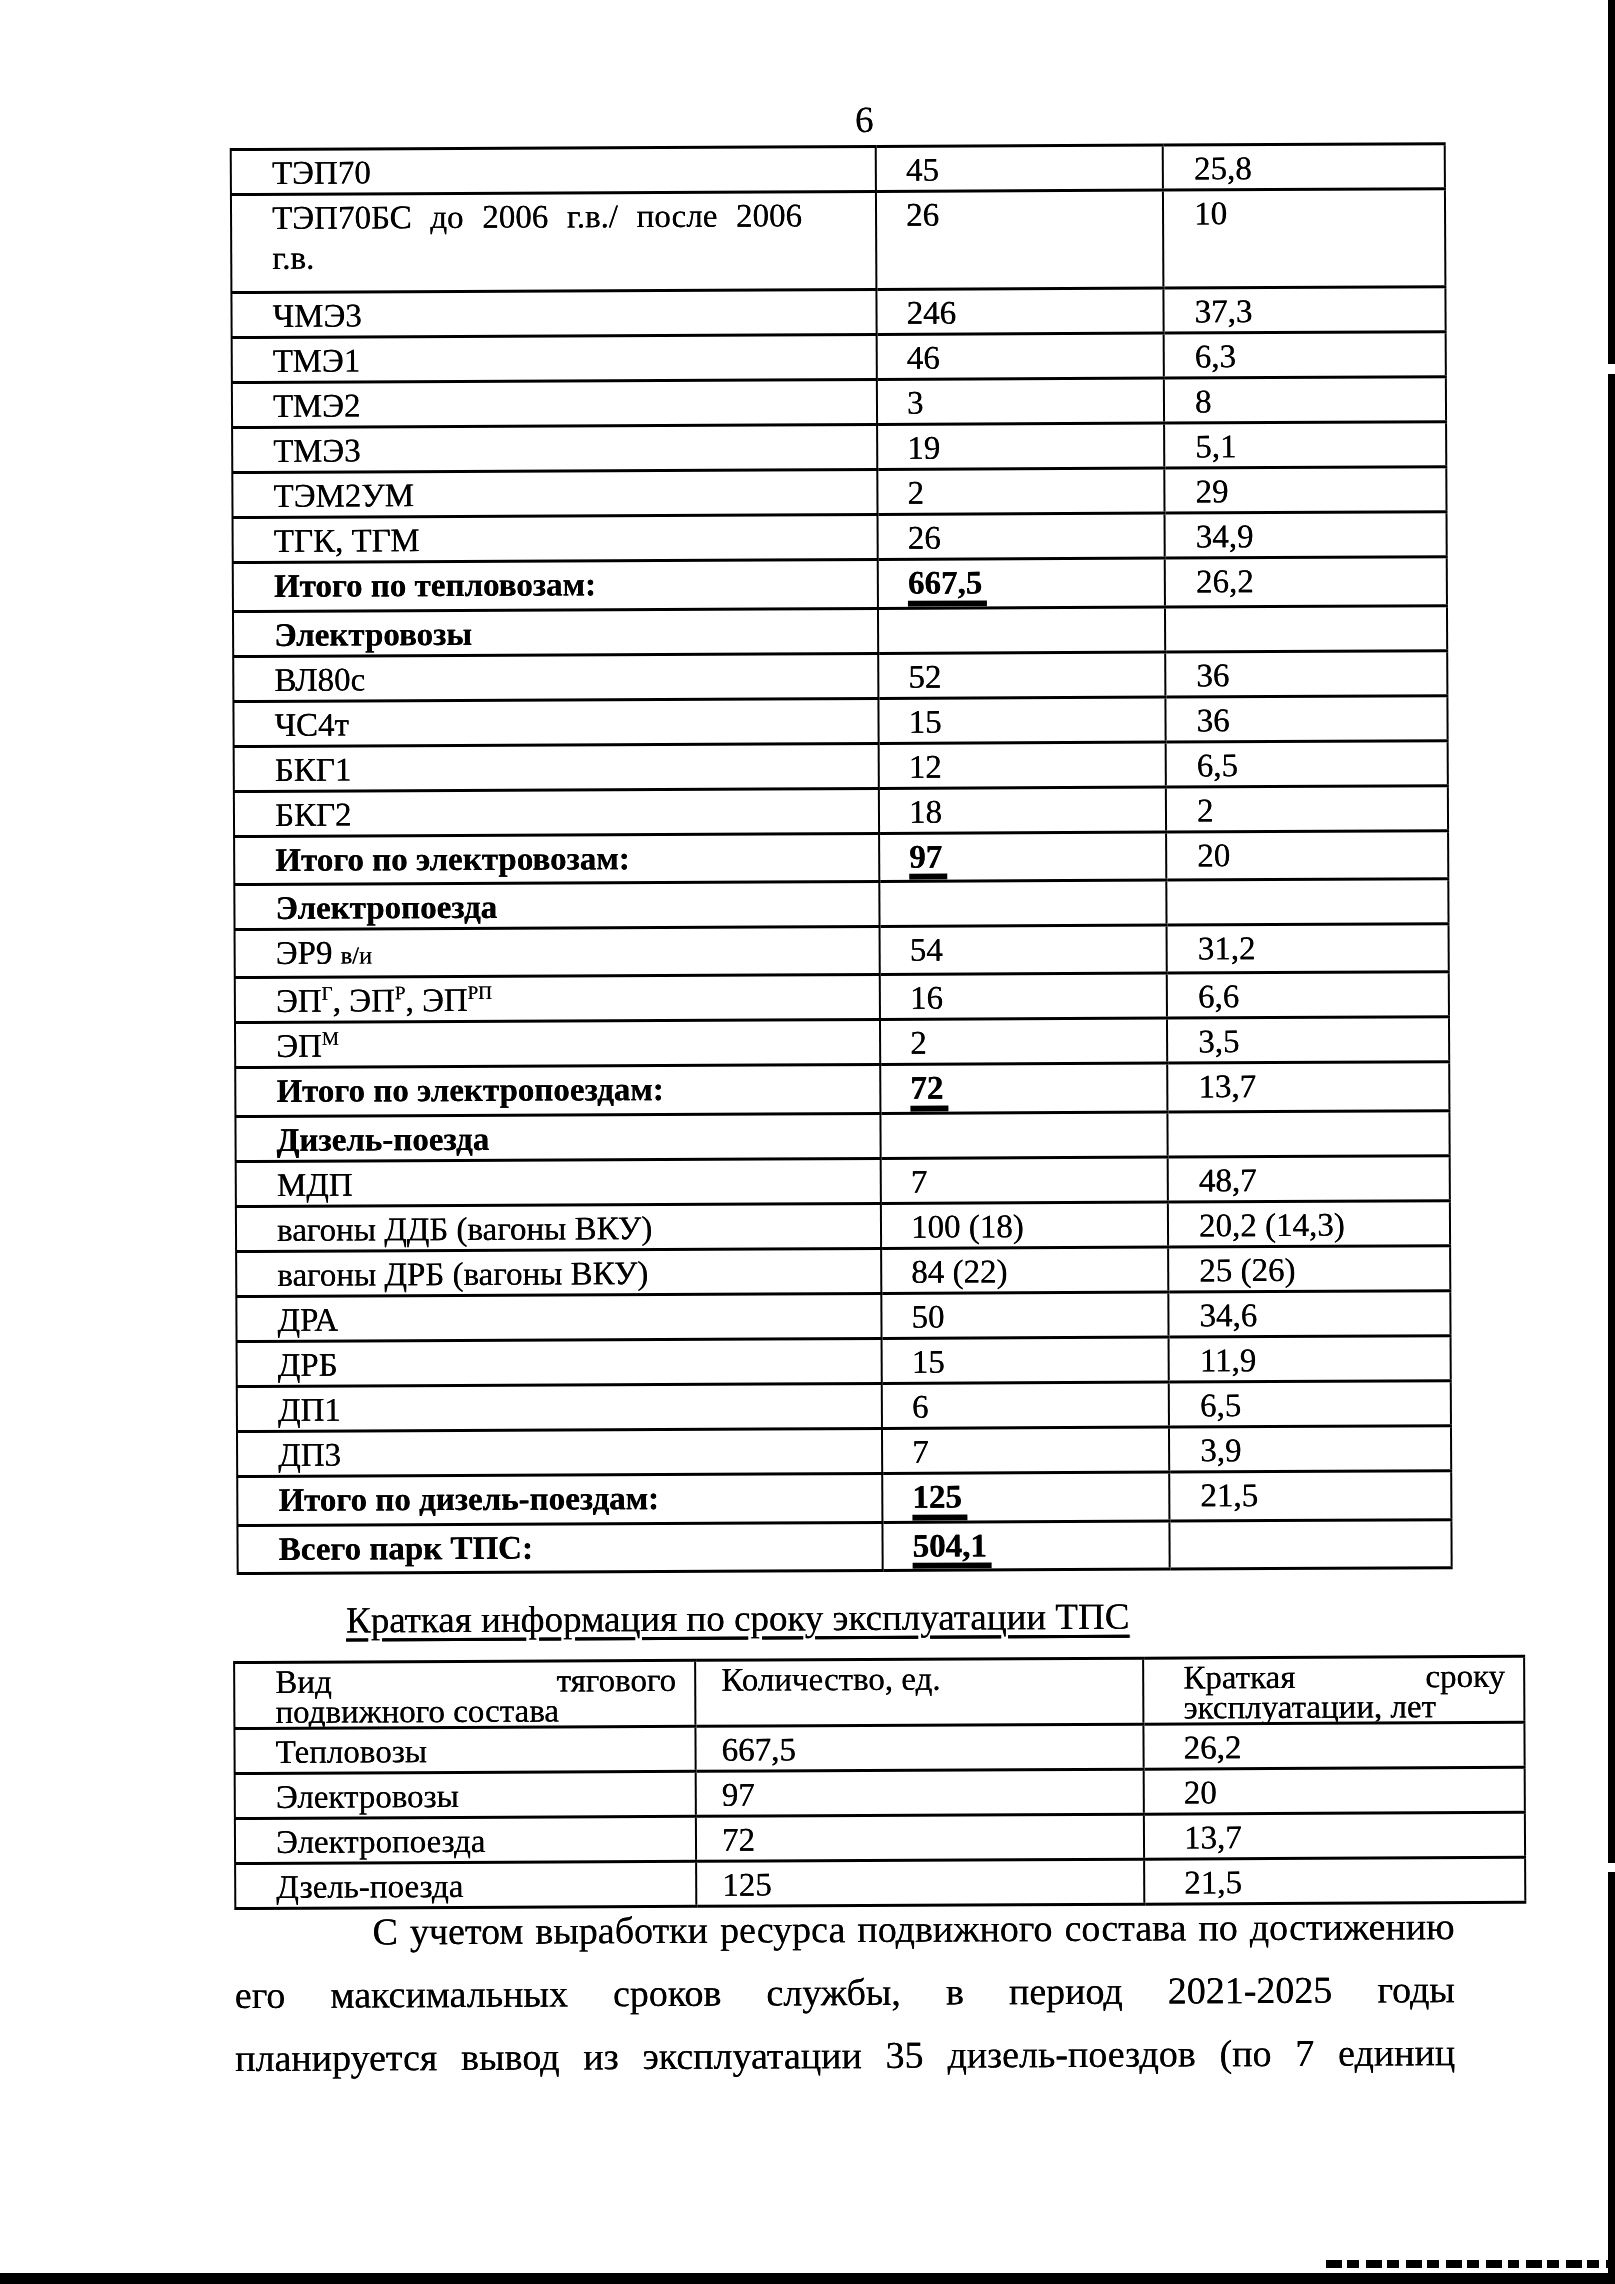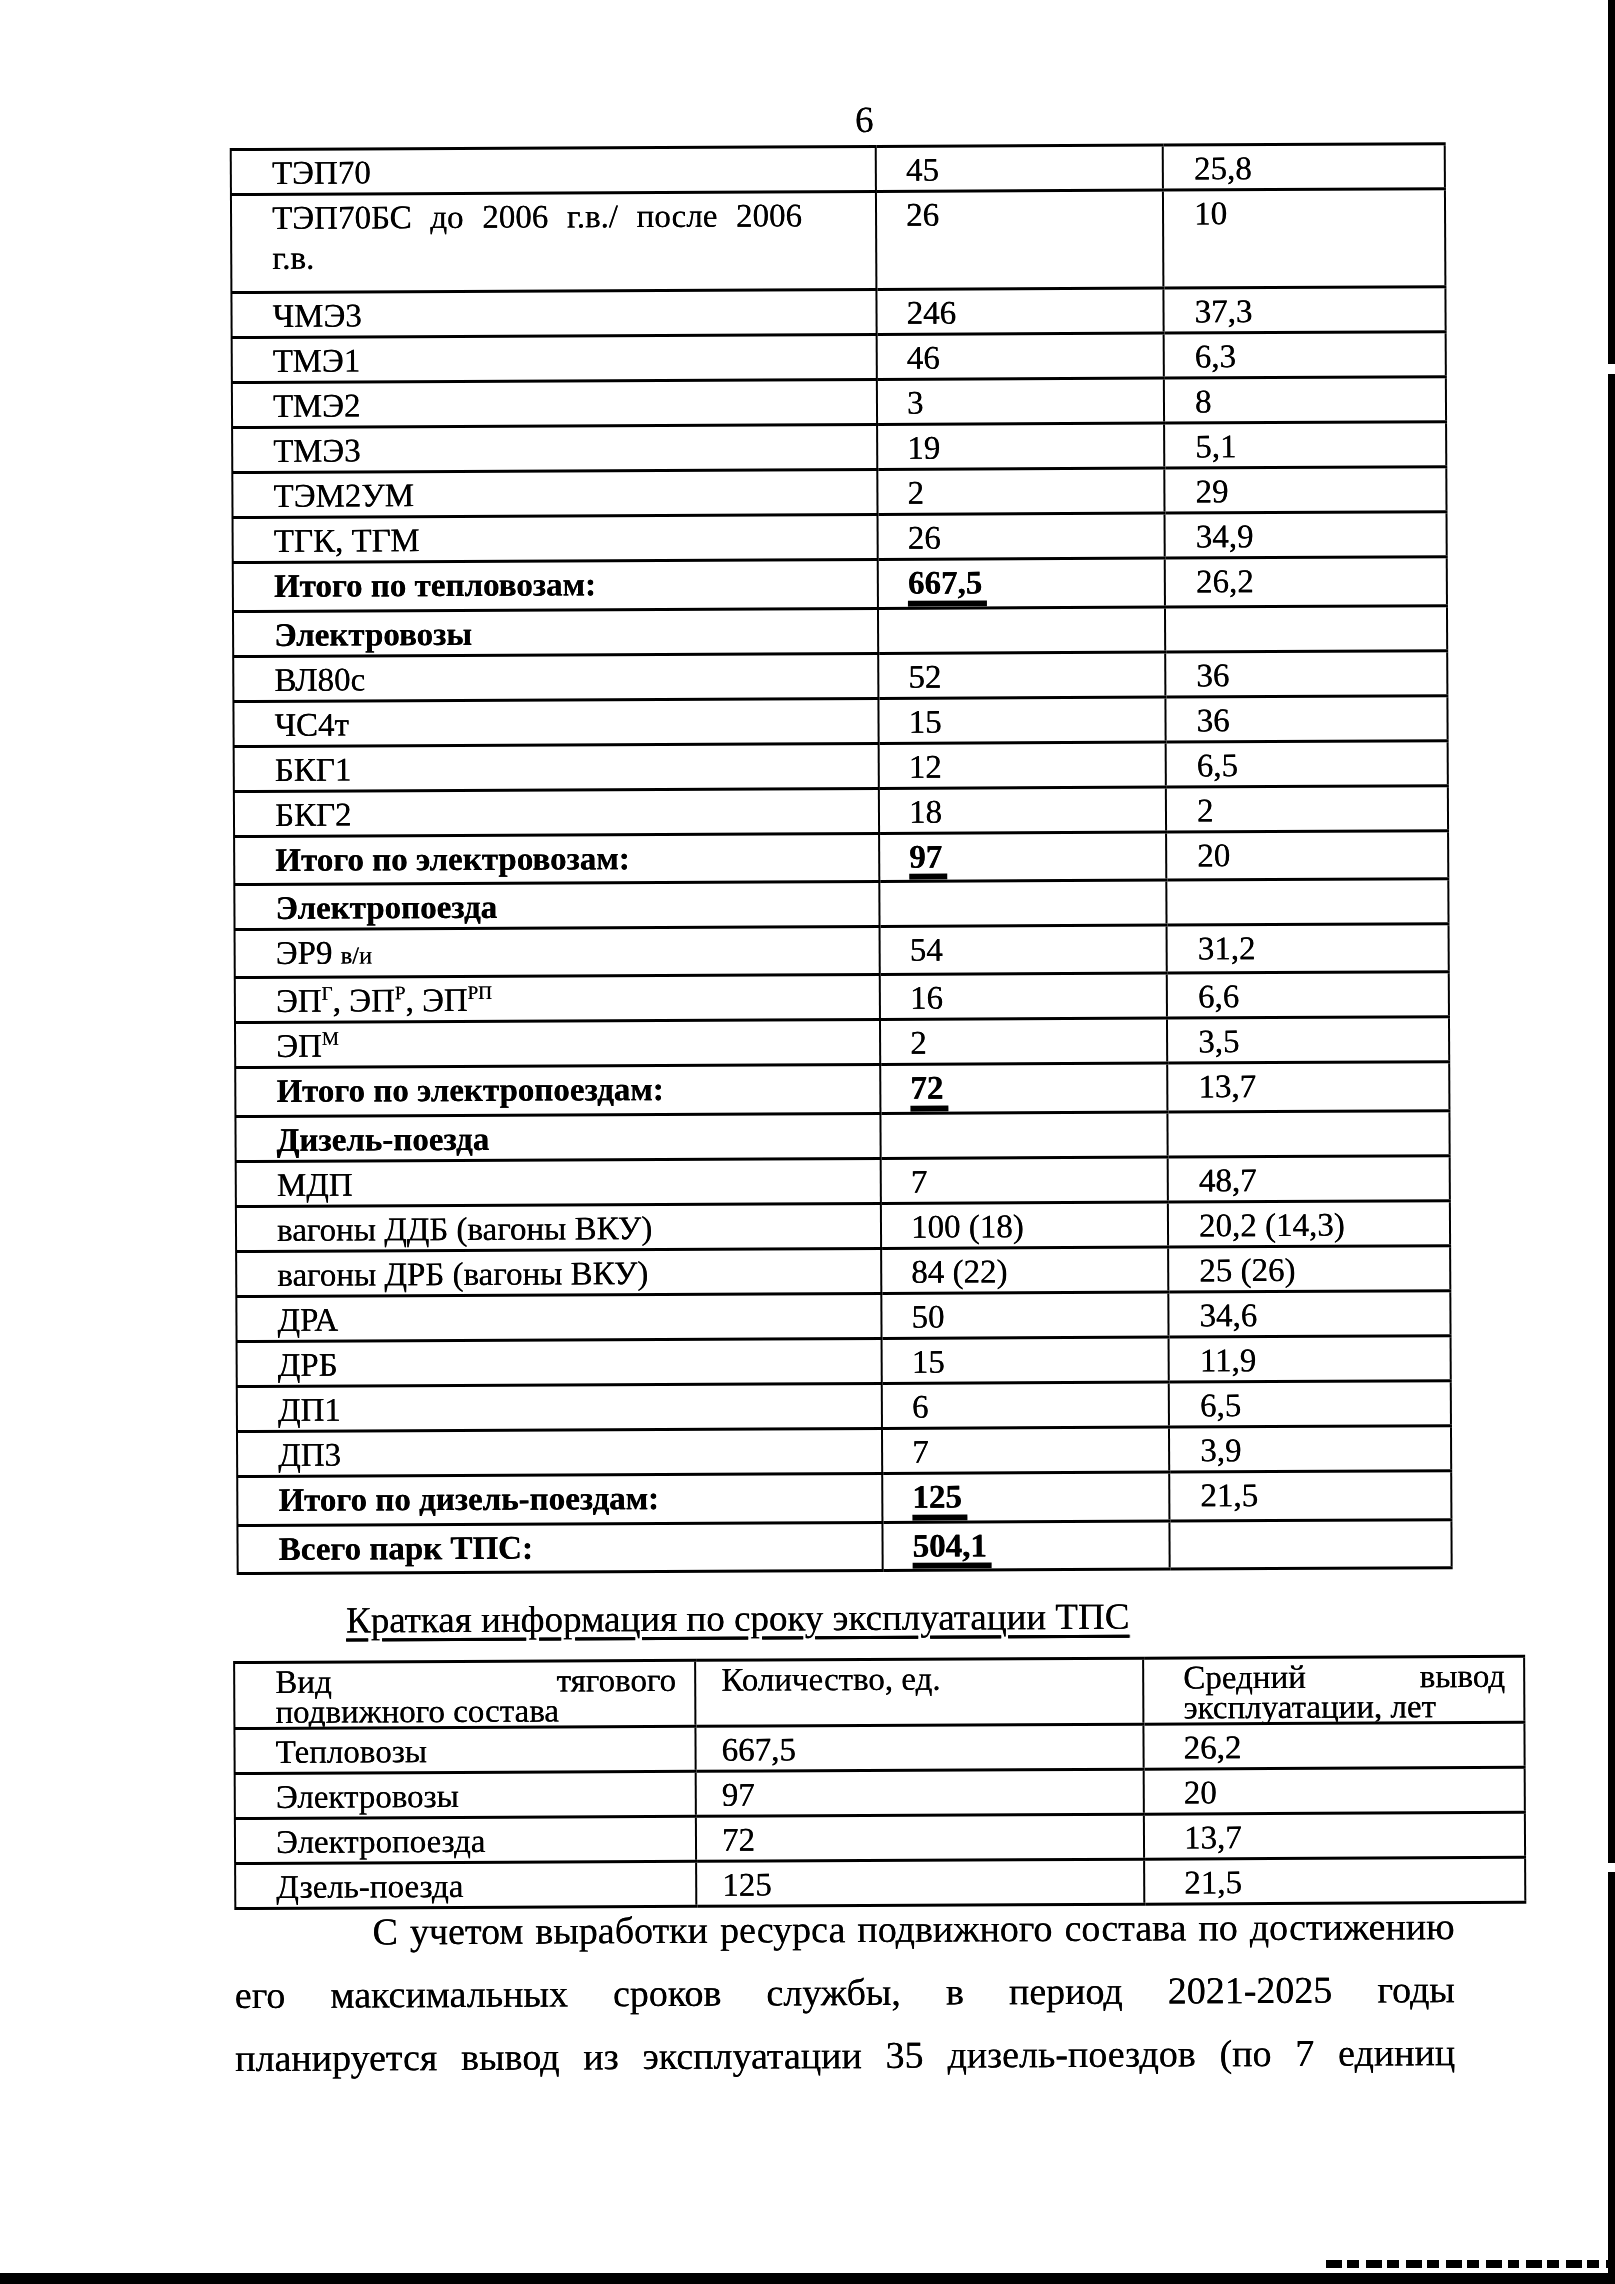--- a/index.html
+++ b/index.html
@@ -287,22 +287,22 @@
               <span>Вид</span>
               <span>тягового</span>
             </div>
             <div>подвижного состава</div>
           </td>
           <td class="c-qty">
             <div>Количество, ед.</div>
           </td>
           <td class="c-age">
             <div class="spread">
-              <span>Средний</span>
-              <span>вывод</span>
+              <span>Краткая</span>
+              <span>сроку</span>
             </div>
             <div>эксплуатации, лет</div>
           </td>
         </tr>
       </tbody>
       <tbody id="summary-rows">
           <tr>
             <td class="c-label">Тепловозы</td>
             <td class="c-qty">667,5</td>
             <td class="c-age">26,2</td>

